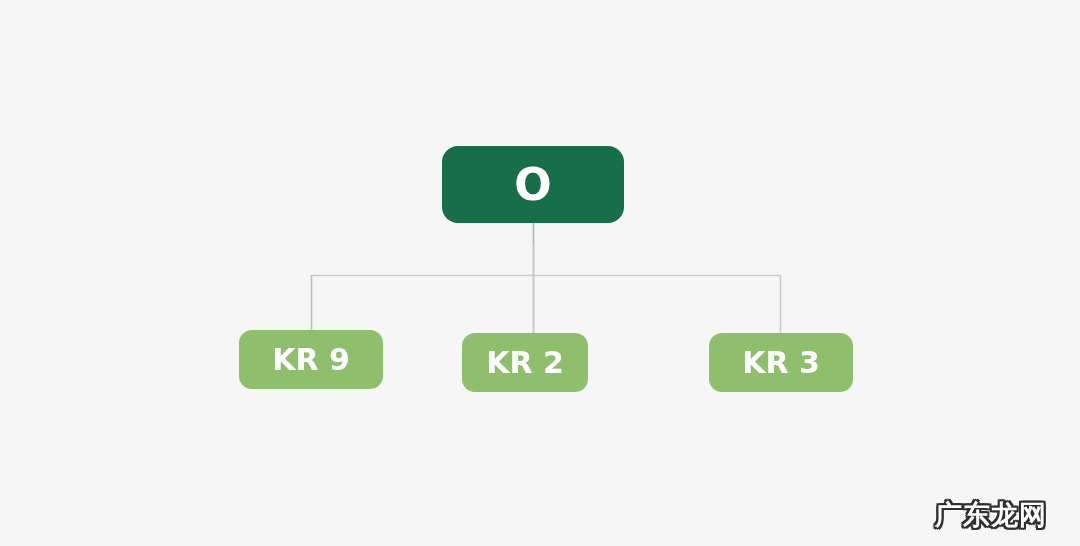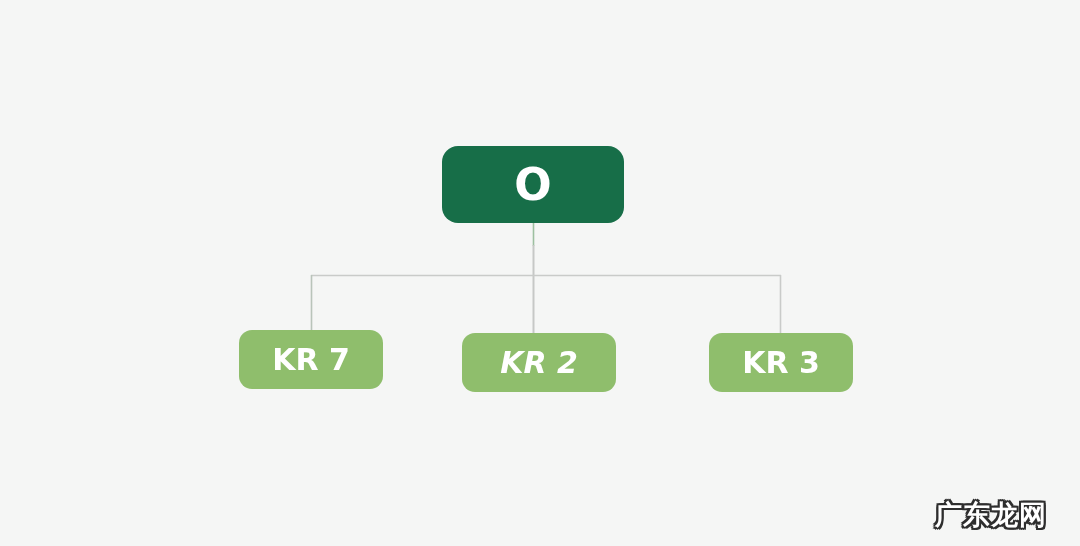--- a/index.html
+++ b/index.html
@@ -42,21 +42,21 @@
     font-size: 44px;
   }
   .node-kr {
     width: 144px;
     height: 59px;
     background: #8fbe6c;
     border-radius: 13px;
     font-size: 30px;
   }
   .node-kr1 { left: 239px; top: 330px; }
-  .node-kr2 { left: 462px; top: 333px; width: 154px; font-style: italic; }
+  .node-kr2 { left: 462px; top: 333px; width: 126px; }
   .node-kr3 { left: 709px; top: 333px; justify-content: center; }
   .watermark {
     position: absolute;
     right: 33px;
     bottom: 13px;
     font-size: 27px;
     font-weight: bold;
     letter-spacing: 1px;
     color: #ffffff;
     text-shadow:
@@ -83,21 +83,21 @@
     <line x1="311.5" y1="275" x2="311.5" y2="330" stroke="#b9c4ba" stroke-width="1.6"></line>
 
     <line x1="780.5" y1="275" x2="780.5" y2="333" stroke="#c9cbc9" stroke-width="1.6"></line>
   </svg>
 
   <div class="node node-objective">
     <span>O</span>
   </div>
 
   <div class="node node-kr node-kr1">
-    <span>KR 7</span>
+    <span>KR 9</span>
   </div>
 
   <div class="node node-kr node-kr2">
     <span>KR 2</span>
   </div>
 
   <div class="node node-kr node-kr3">
     <span>KR 3</span>
   </div>
 

